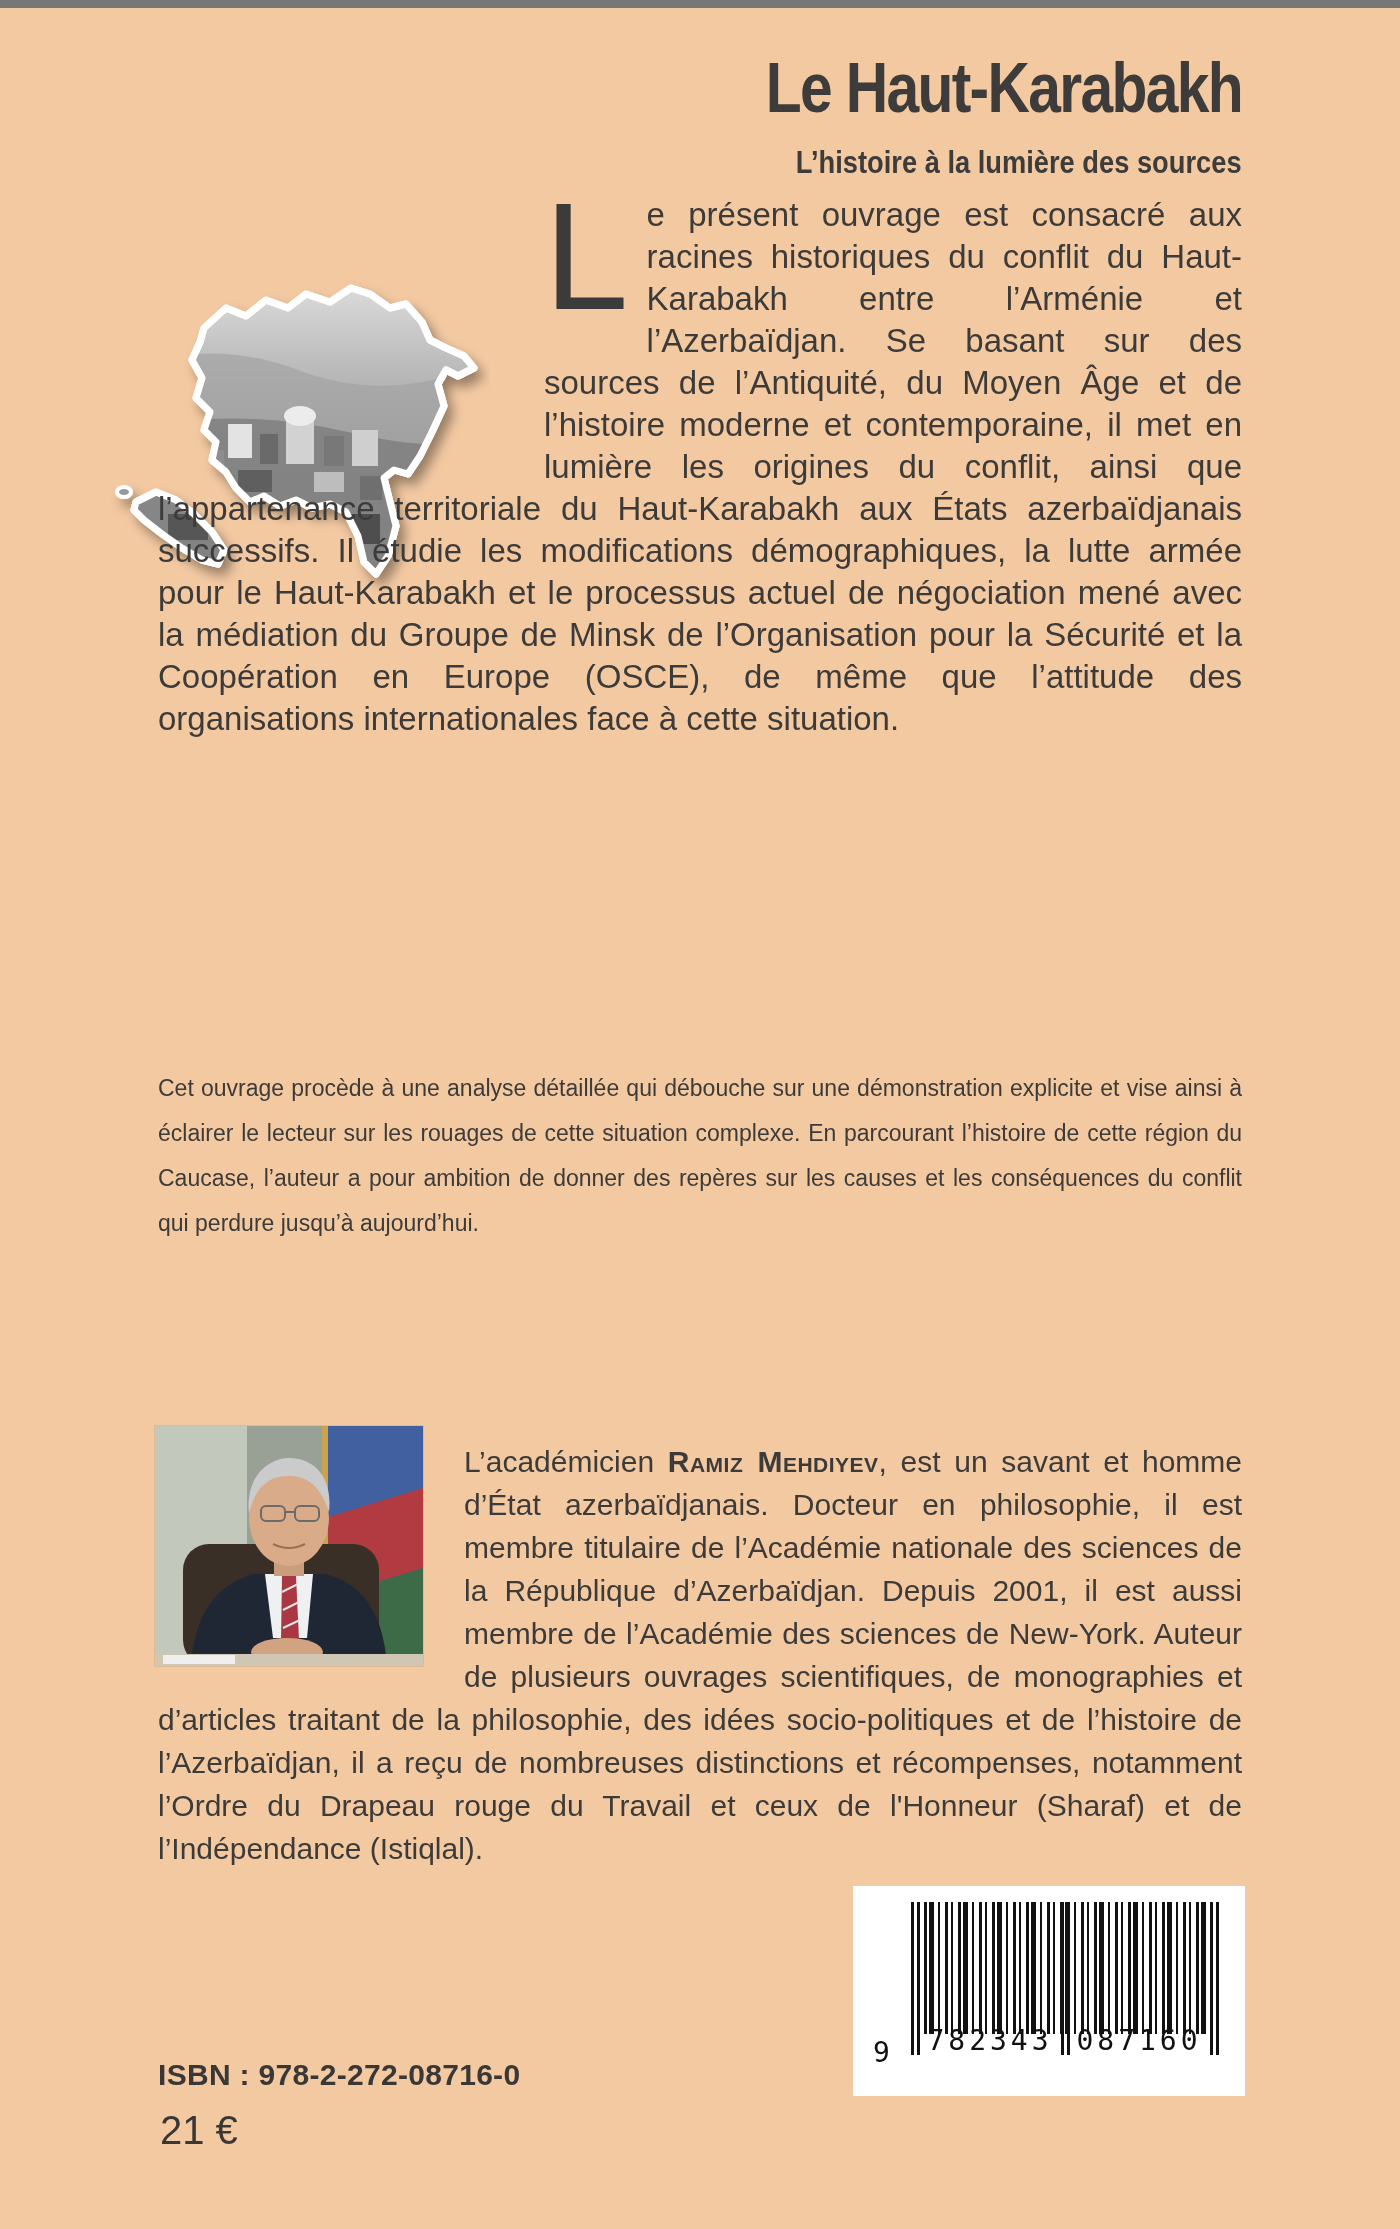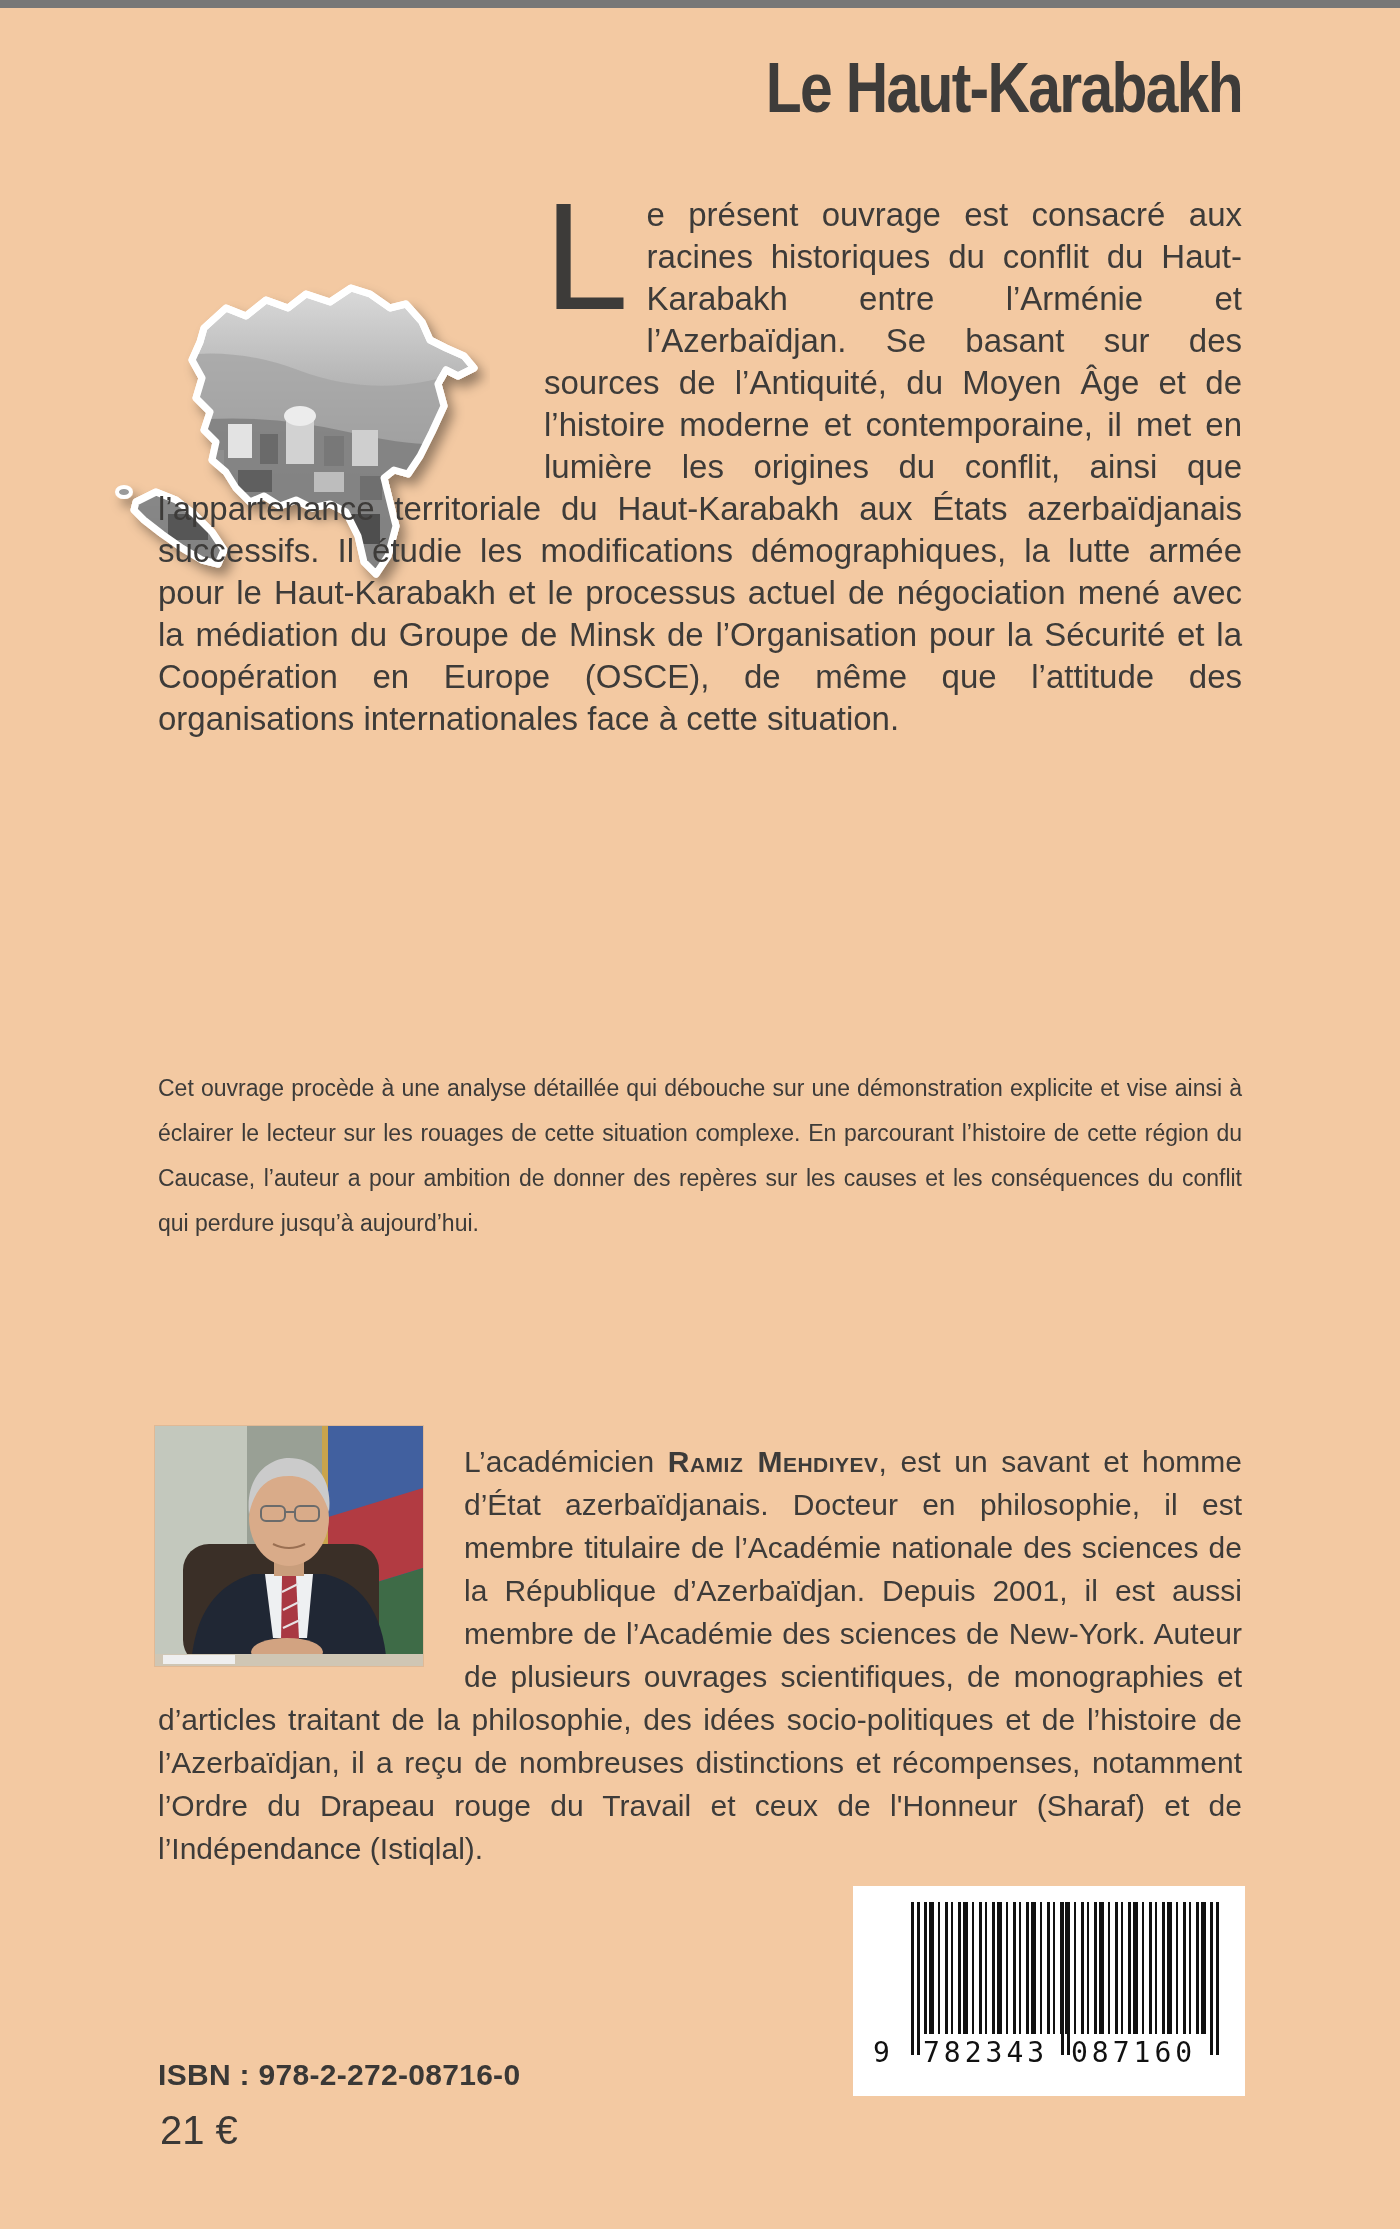--- a/index.html
+++ b/index.html
@@ -64,34 +64,37 @@
   }
   .guard{position:absolute;top:16px;width:3px;height:153px;background:#111;}
   .g1{left:58px;}  .g2{left:64px;}
   .g3{left:208px;} .g4{left:214px;}
   .g5{left:357px;} .g6{left:363px;}
   .barcode-digit-left{
     position:absolute;left:20px;top:150px;font-family:"DejaVu Sans Mono",monospace;
     font-size:28px;color:#111;
   }
   .barcode-group{
-    position:absolute;top:150px;font-family:"DejaVu Sans Mono",monospace;
-    font-size:28px;letter-spacing:4px;color:#111;
+    position:absolute;top:138px;font-family:"DejaVu Sans Mono",monospace;
+    font-size:28px;letter-spacing:4px;color:#111;text-align:center;
   }
   .bg1{left:70px;width:134px;}
   .bg2{left:218px;width:136px;}
 </style>
 </head>
 <body>
 
 <div class="page">
 
   <div class="header">
     <div class="title-line">
       <span class="title-text">Le Haut-Karabakh</span>
+    </div>
+    <div class="subtitle-line">
+      <span class="subtitle-text">L’histoire à la lumière des sources</span>
     </div>
   </div>
 
   <div class="map-figure">
     <svg width="382" height="334" viewBox="0 0 382 334">
       <defs>
         <linearGradient id="photoGrad" x1="0" y1="0" x2="0" y2="1">
           <stop offset="0" stop-color="#dadada"></stop>
           <stop offset="0.35" stop-color="#b3b3b3"></stop>
           <stop offset="0.62" stop-color="#8d8d8d"></stop>

